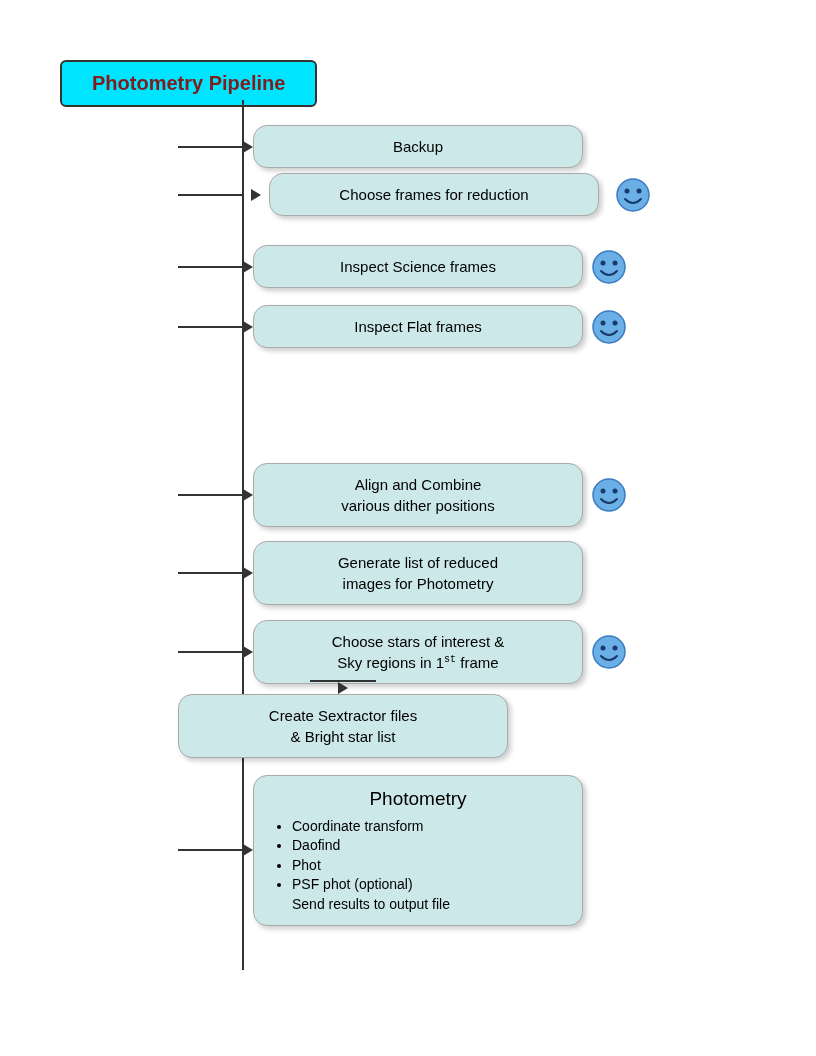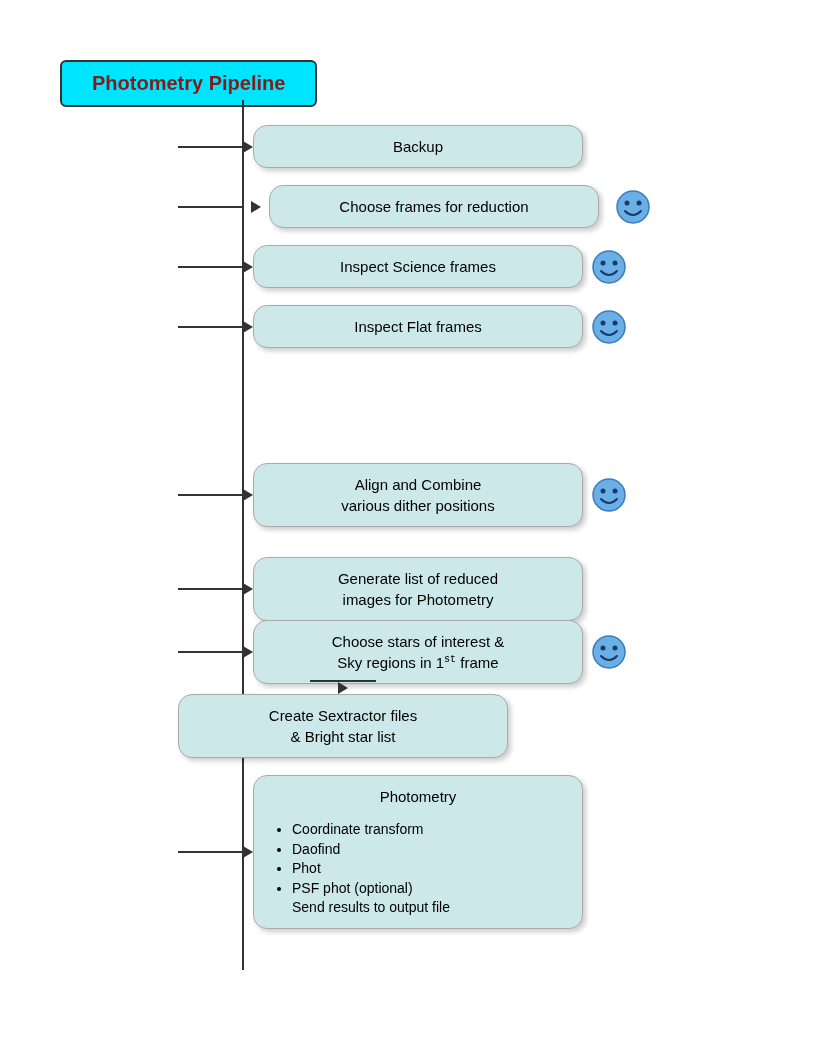--- a/index.html
+++ b/index.html
@@ -102,40 +102,40 @@
     .step-box ul {
       list-style: disc;
       text-align: left;
       padding-left: 18px;
       margin-top: 4px;
     }
     .step-box ul li {
       font-size: 14px;
     }
     .step-box .box-title {
-      font-size: 15px;
-      margin-bottom: 13px;
+      font-size: 19px;
+      margin-bottom: 4px;
       text-align: center;
     }
   </style>
 </head>
 <body>
 
 <div class="page">
 
   <div class="title-box">Photometry Pipeline</div>
 
   <div class="v-line"></div>
 
 <div class="row" style="top: 125px; left: 178px;">
       <div class="h-line"></div>
       <div class="arrow"></div>
       <div class="step-box">Backup</div>
     </div>
-    <div class="row" style="top: 185px; left: 178px; gap: 8px;">
+    <div class="row" style="top: 173px; left: 178px; gap: 8px;">
       <div class="h-line"></div>
       <div class="arrow"></div>
       <div class="step-box">Choose frames for reduction</div>
       <svg viewBox="0 0 36 36" width="36" height="36" class="smiley">
         <circle cx="18" cy="18" r="16" fill="#6aafe6" stroke="#3a7abf" stroke-width="1.5"></circle>
         <circle cx="12" cy="14" r="2.5" fill="#1a3a6b"></circle>
         <circle cx="24" cy="14" r="2.5" fill="#1a3a6b"></circle>
         <path d="M 10 22 Q 18 30 26 22" stroke="#1a3a6b" stroke-width="2" fill="none" stroke-linecap="round"></path>
       </svg>
     </div>
@@ -165,21 +165,21 @@
       <div class="h-line"></div>
       <div class="arrow"></div>
       <div class="step-box">Align and Combine<br>various dither positions</div>
       <svg viewBox="0 0 36 36" width="36" height="36" class="smiley">
         <circle cx="18" cy="18" r="16" fill="#6aafe6" stroke="#3a7abf" stroke-width="1.5"></circle>
         <circle cx="12" cy="14" r="2.5" fill="#1a3a6b"></circle>
         <circle cx="24" cy="14" r="2.5" fill="#1a3a6b"></circle>
         <path d="M 10 22 Q 18 30 26 22" stroke="#1a3a6b" stroke-width="2" fill="none" stroke-linecap="round"></path>
       </svg>
     </div>
-    <div class="row" style="top: 557px; left: 178px;">
+    <div class="row" style="top: 541px; left: 178px;">
       <div class="h-line"></div>
       <div class="arrow"></div>
       <div class="step-box">Generate list of reduced<br>images for Photometry</div>
     </div>
     <div class="row" style="top: 620px; left: 178px;">
       <div class="h-line"></div>
       <div class="arrow"></div>
       <div class="step-box">Choose stars of interest &amp;<br>Sky regions in 1<sup>st</sup> frame</div>
       <svg viewBox="0 0 36 36" width="36" height="36" class="smiley">
         <circle cx="18" cy="18" r="16" fill="#6aafe6" stroke="#3a7abf" stroke-width="1.5"></circle>

